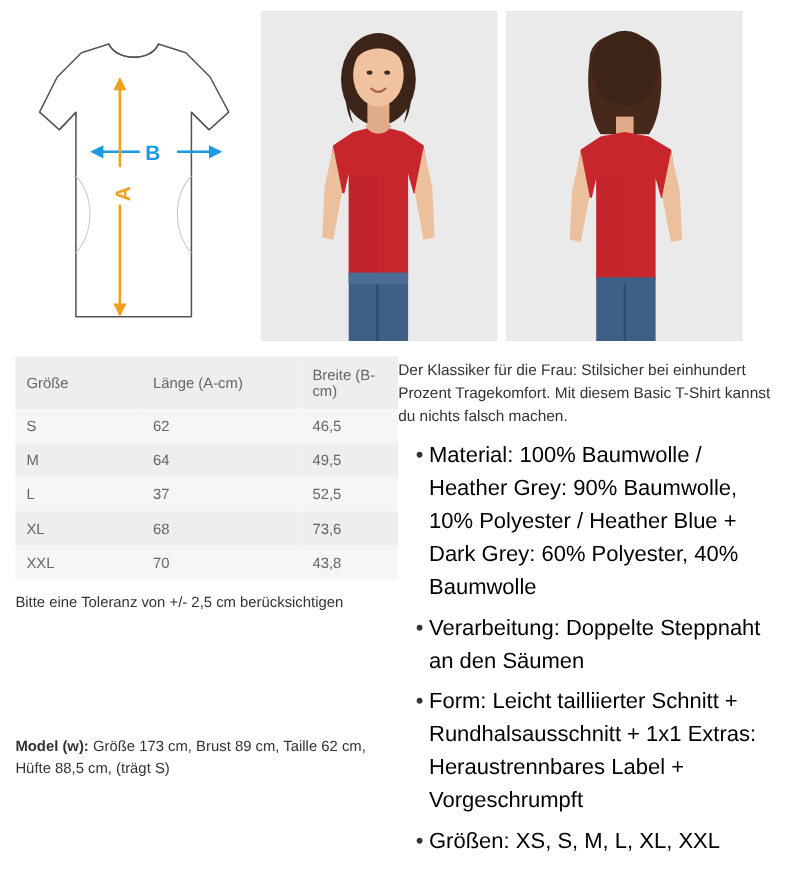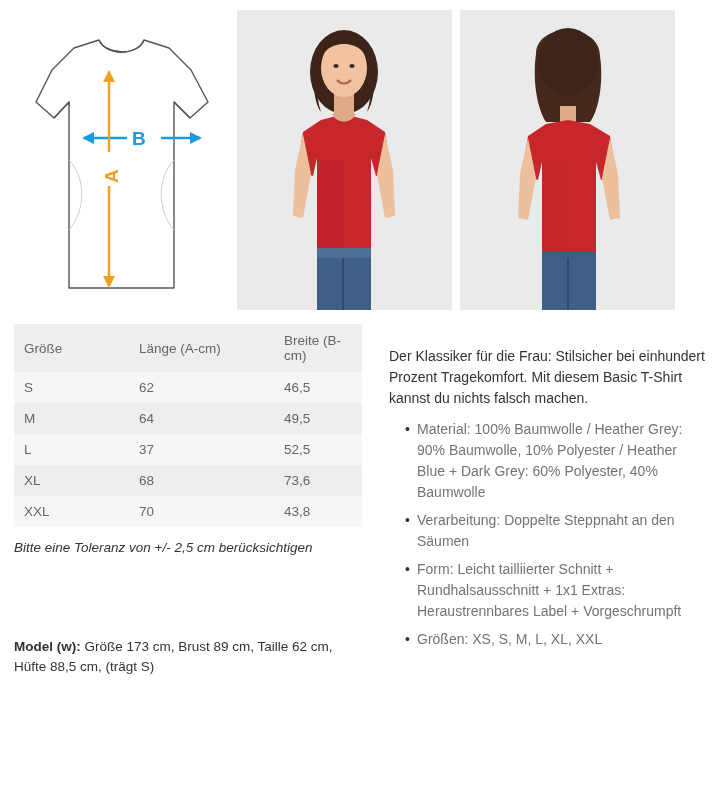--- a/index.html
+++ b/index.html
@@ -37,22 +37,21 @@
   }
   .img-box.photo {
     background: #e9e9e9;
   }
 
   
   .content {
     display: flex;
     padding: 14px 14px 0 14px;
     box-sizing: border-box;
-    gap: 27px;
-    align-items: center;
+    gap: 0;
   }
   .left-col {
     width: 348px;
     flex: 0 0 348px;
   }
   .right-col {
     flex: 1 1 auto;
     padding-top: 2px;
   }
   table.size-table {
@@ -78,47 +77,46 @@
     background: #eeeeee;
   }
   .th-groesse { width: 95px; }
   .th-laenge { width: 125px; }
 
   .tolerance {
     font-size: 13.5px;
     color: #333333;
     margin-top: 12px;
     line-height: 1.35;
-    font-style: italic;
   }
   .model-line {
     font-size: 13.5px;
     color: #333333;
     line-height: 1.5;
-    margin-top: 80px;
+    margin-top: 112px;
   }
   .model-line b { font-weight: bold; }
 
   
   .desc-intro {
     font-size: 14px;
     line-height: 1.5;
     color: #333333;
     margin: 0 0 10px 0;
   }
   ul.features {
     margin: 0;
     padding: 0 0 0 16px;
     list-style: none;
   }
   ul.features li {
     position: relative;
-    font-size: 14px;
+    font-size: 20px;
     line-height: 1.5;
-    color: #737373;
+    color: #000000;
     margin-bottom: 7px;
     padding-left: 12px;
   }
   ul.features li:before {
     content: "•";
     position: absolute;
     left: 0;
     top: 0;
     color: #333333;
   }

